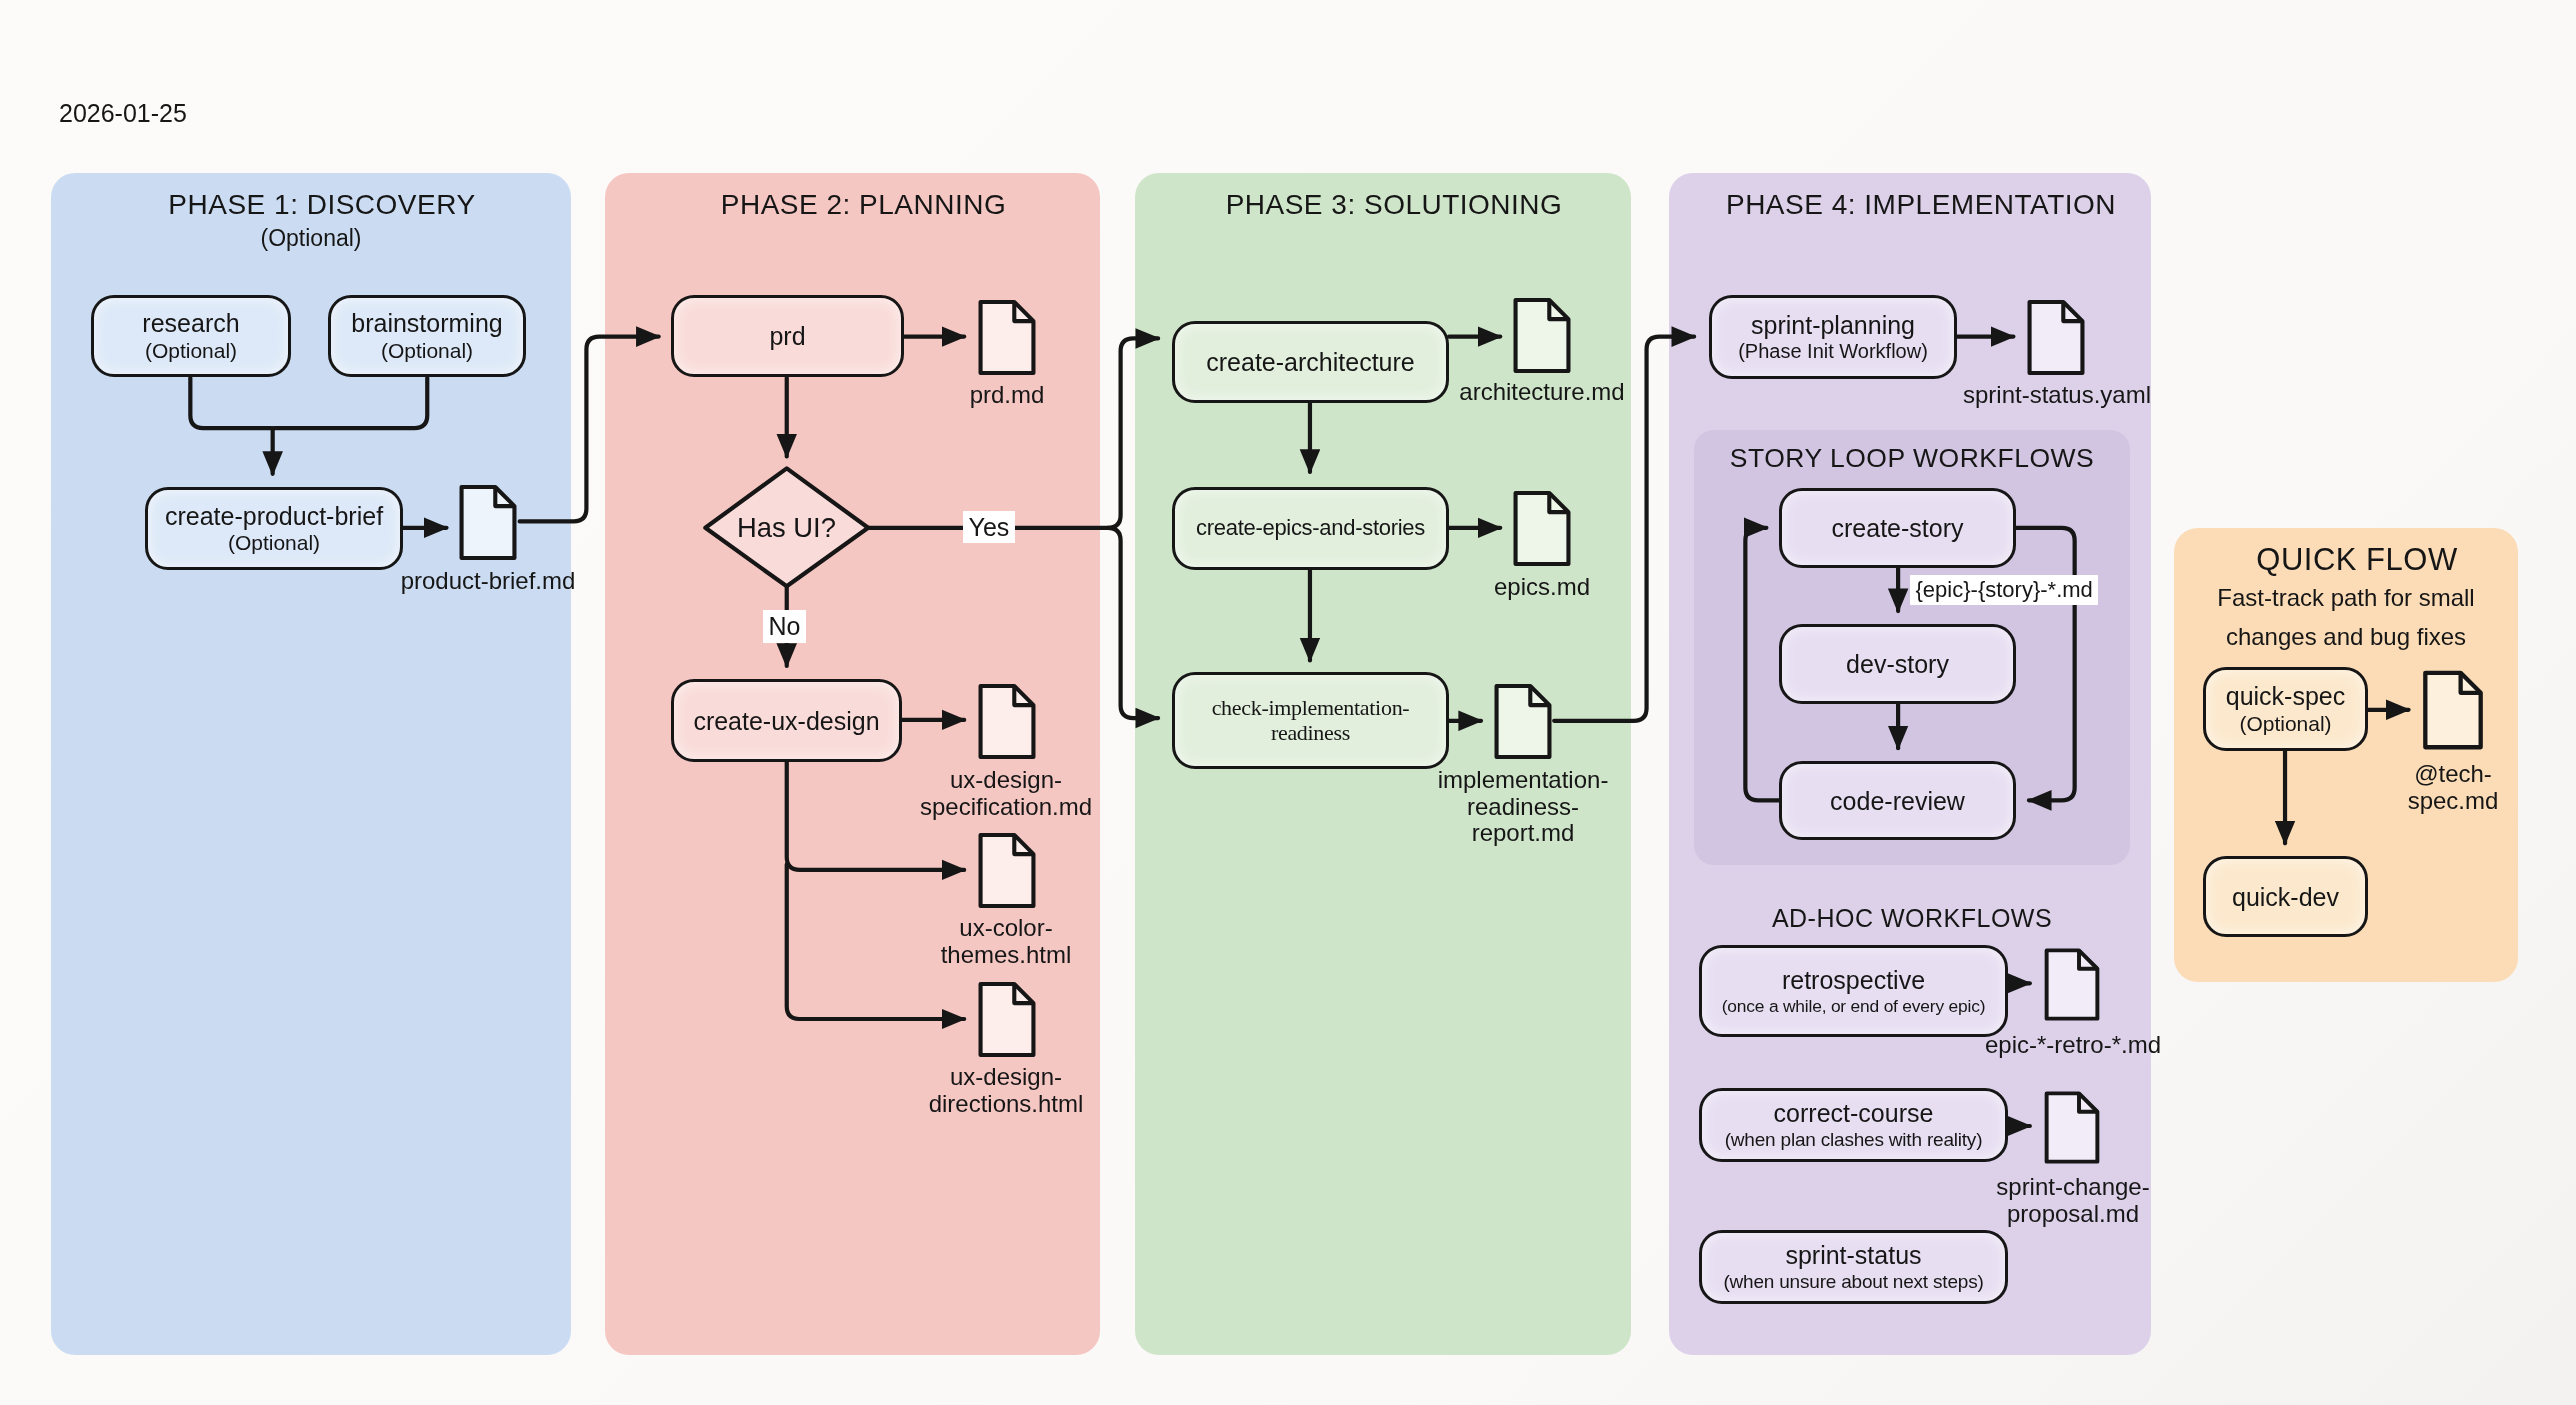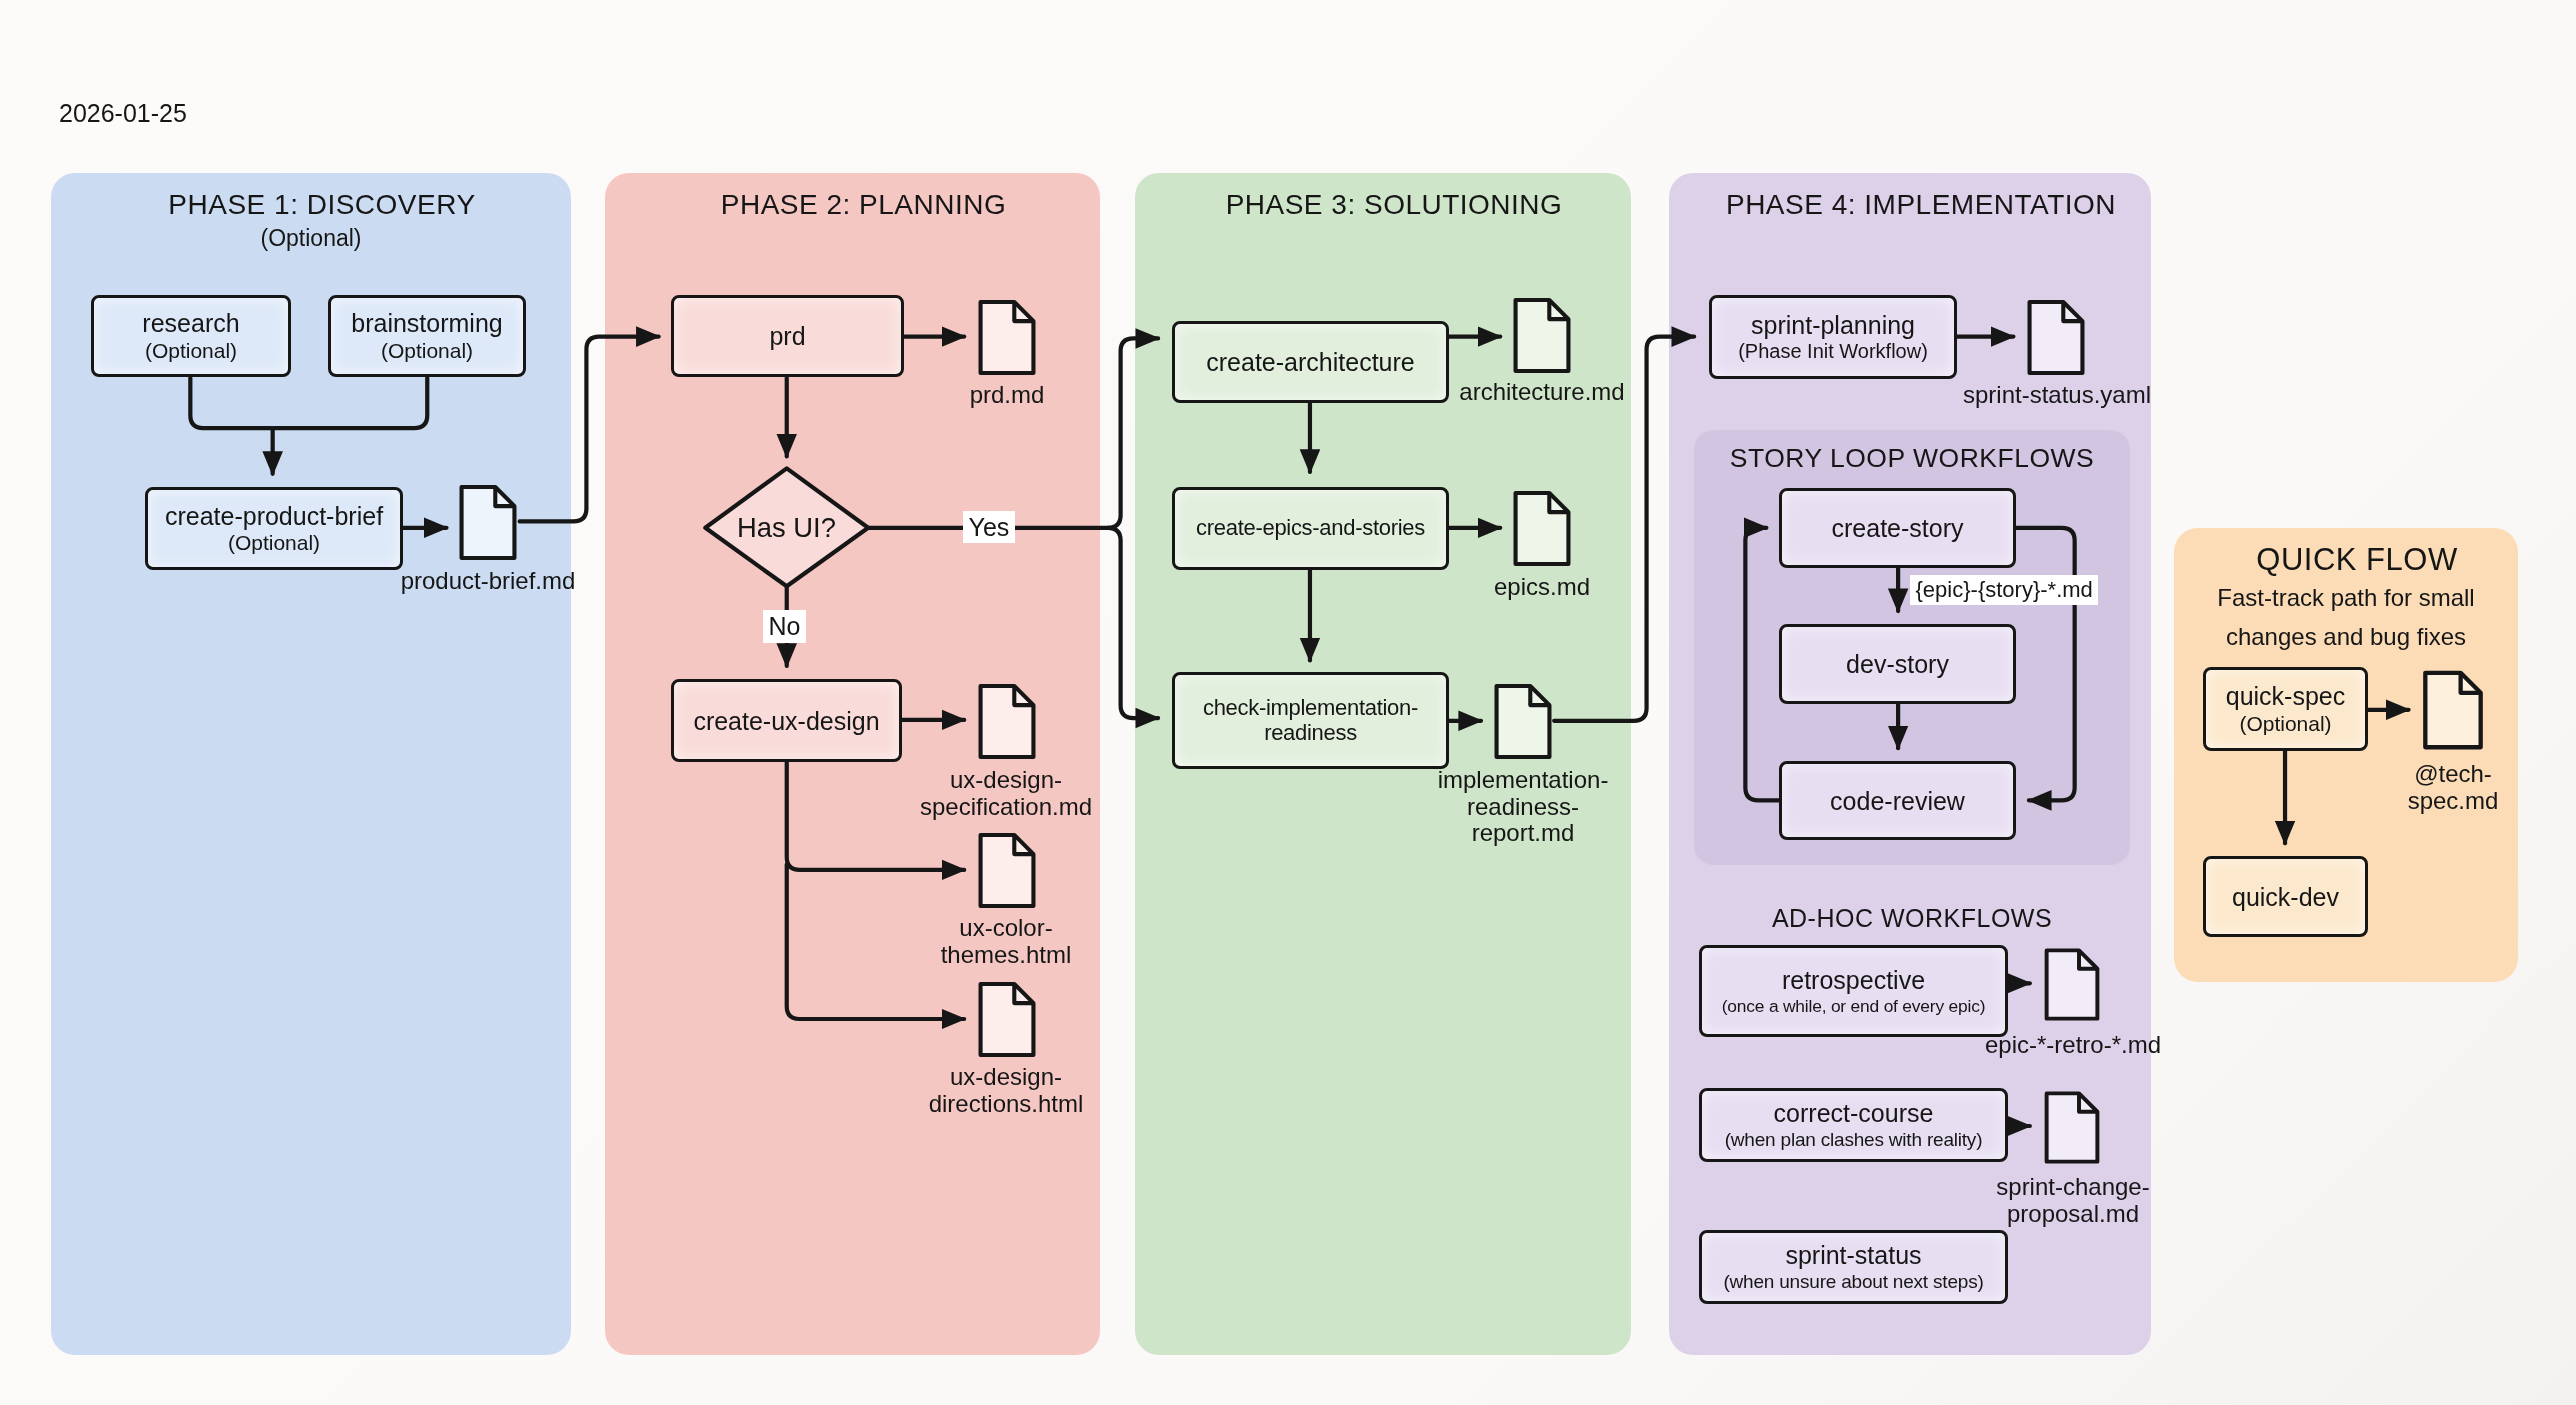--- a/index.html
+++ b/index.html
@@ -16,32 +16,32 @@
   .col-p1{background:#cbdcf2;}
   .col-p2{background:#f5c7c3;}
   .col-p3{background:#cfe5c9;}
   .col-p4{background:#dcd1e9;}
   .panel{position:absolute;border-radius:20px;background:#d2c5e2;}
   .col-qf{background:#fbdcb6;}
   .hdr{position:absolute;text-align:center;font-size:28px;letter-spacing:0.5px;white-space:nowrap;padding-left:11px;}
   .subhdr{position:absolute;text-align:center;font-size:23px;}
   .panel-title{position:absolute;text-align:center;font-size:25.6px;letter-spacing:0.5px;white-space:nowrap;}
   .node{
-    position:absolute;box-sizing:border-box;border:3.7px solid #161616;border-radius:8px;
+    position:absolute;box-sizing:border-box;border:3.7px solid #161616;border-radius:23px;
     display:flex;flex-direction:column;align-items:center;justify-content:center;text-align:center;
     box-shadow:inset 0 0 14.6px rgba(255,255,255,0.65);
   }
   .n-p1{background:#dde9f8;}
   .n-p2{background:#f9dcd9;}
   .n-p3{background:#e2efdd;}
   .n-p4{background:#e7def2;}
   .n-qf{background:#fce9cd;}
   .lbl{font-size:25px;line-height:1.12;white-space:nowrap;}
   .lbl-sm{font-size:22px;letter-spacing:-0.3px;}
-  .lbl-2l{white-space:pre-line;}
+  .lbl-2l{white-space:pre-line;font-family:Liberation Serif, serif;}
   .sub{font-size:21px;line-height:1.15;margin-top:1.8px;white-space:nowrap;}
   .sub-sm{font-size:17.4px;letter-spacing:-0.2px;}
   .doc-label{position:absolute;text-align:center;font-size:24px;line-height:26.5px;white-space:pre-line;}
   .chip{position:absolute;background:#ffffff;display:flex;align-items:center;justify-content:center;
         font-size:25px;padding:0 5.5px;white-space:nowrap;text-align:right;}
   .chip-sm{font-size:22px;}
   svg.wires{position:absolute;left:0;top:0;}
   .diamond-label{position:absolute;display:flex;align-items:center;justify-content:center;
         font-size:27.4px;text-align:right;}
 </style>

